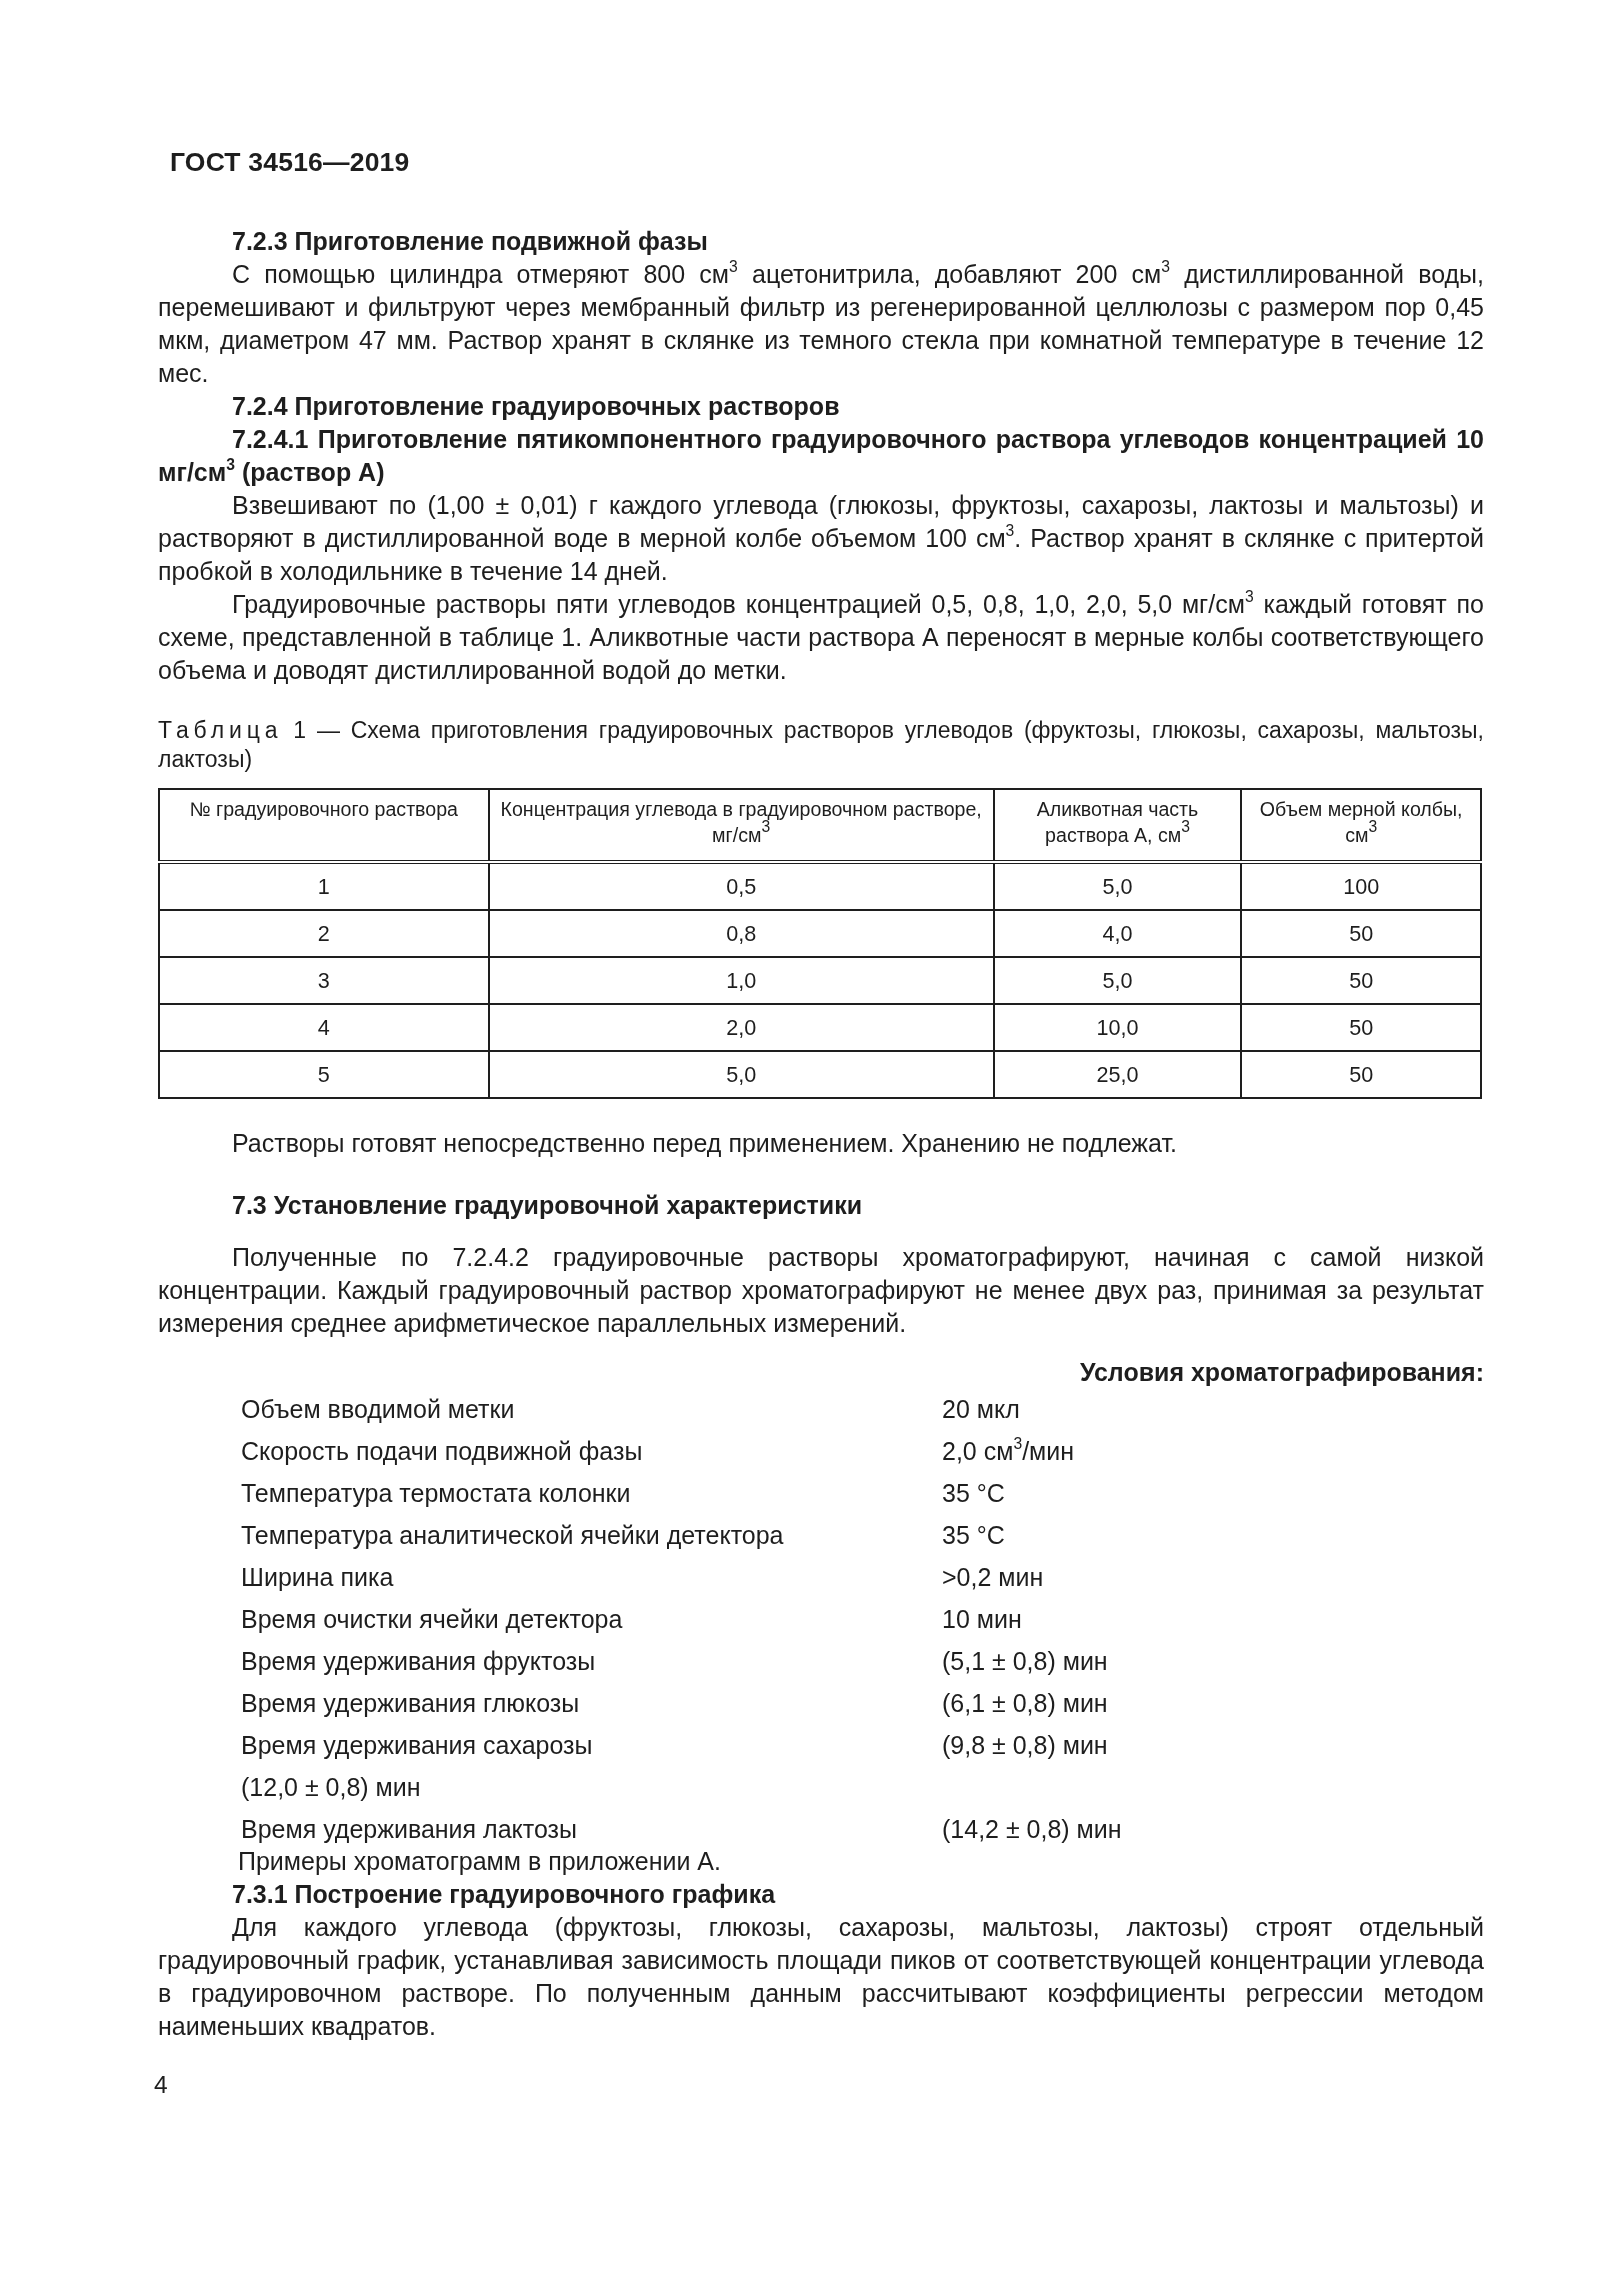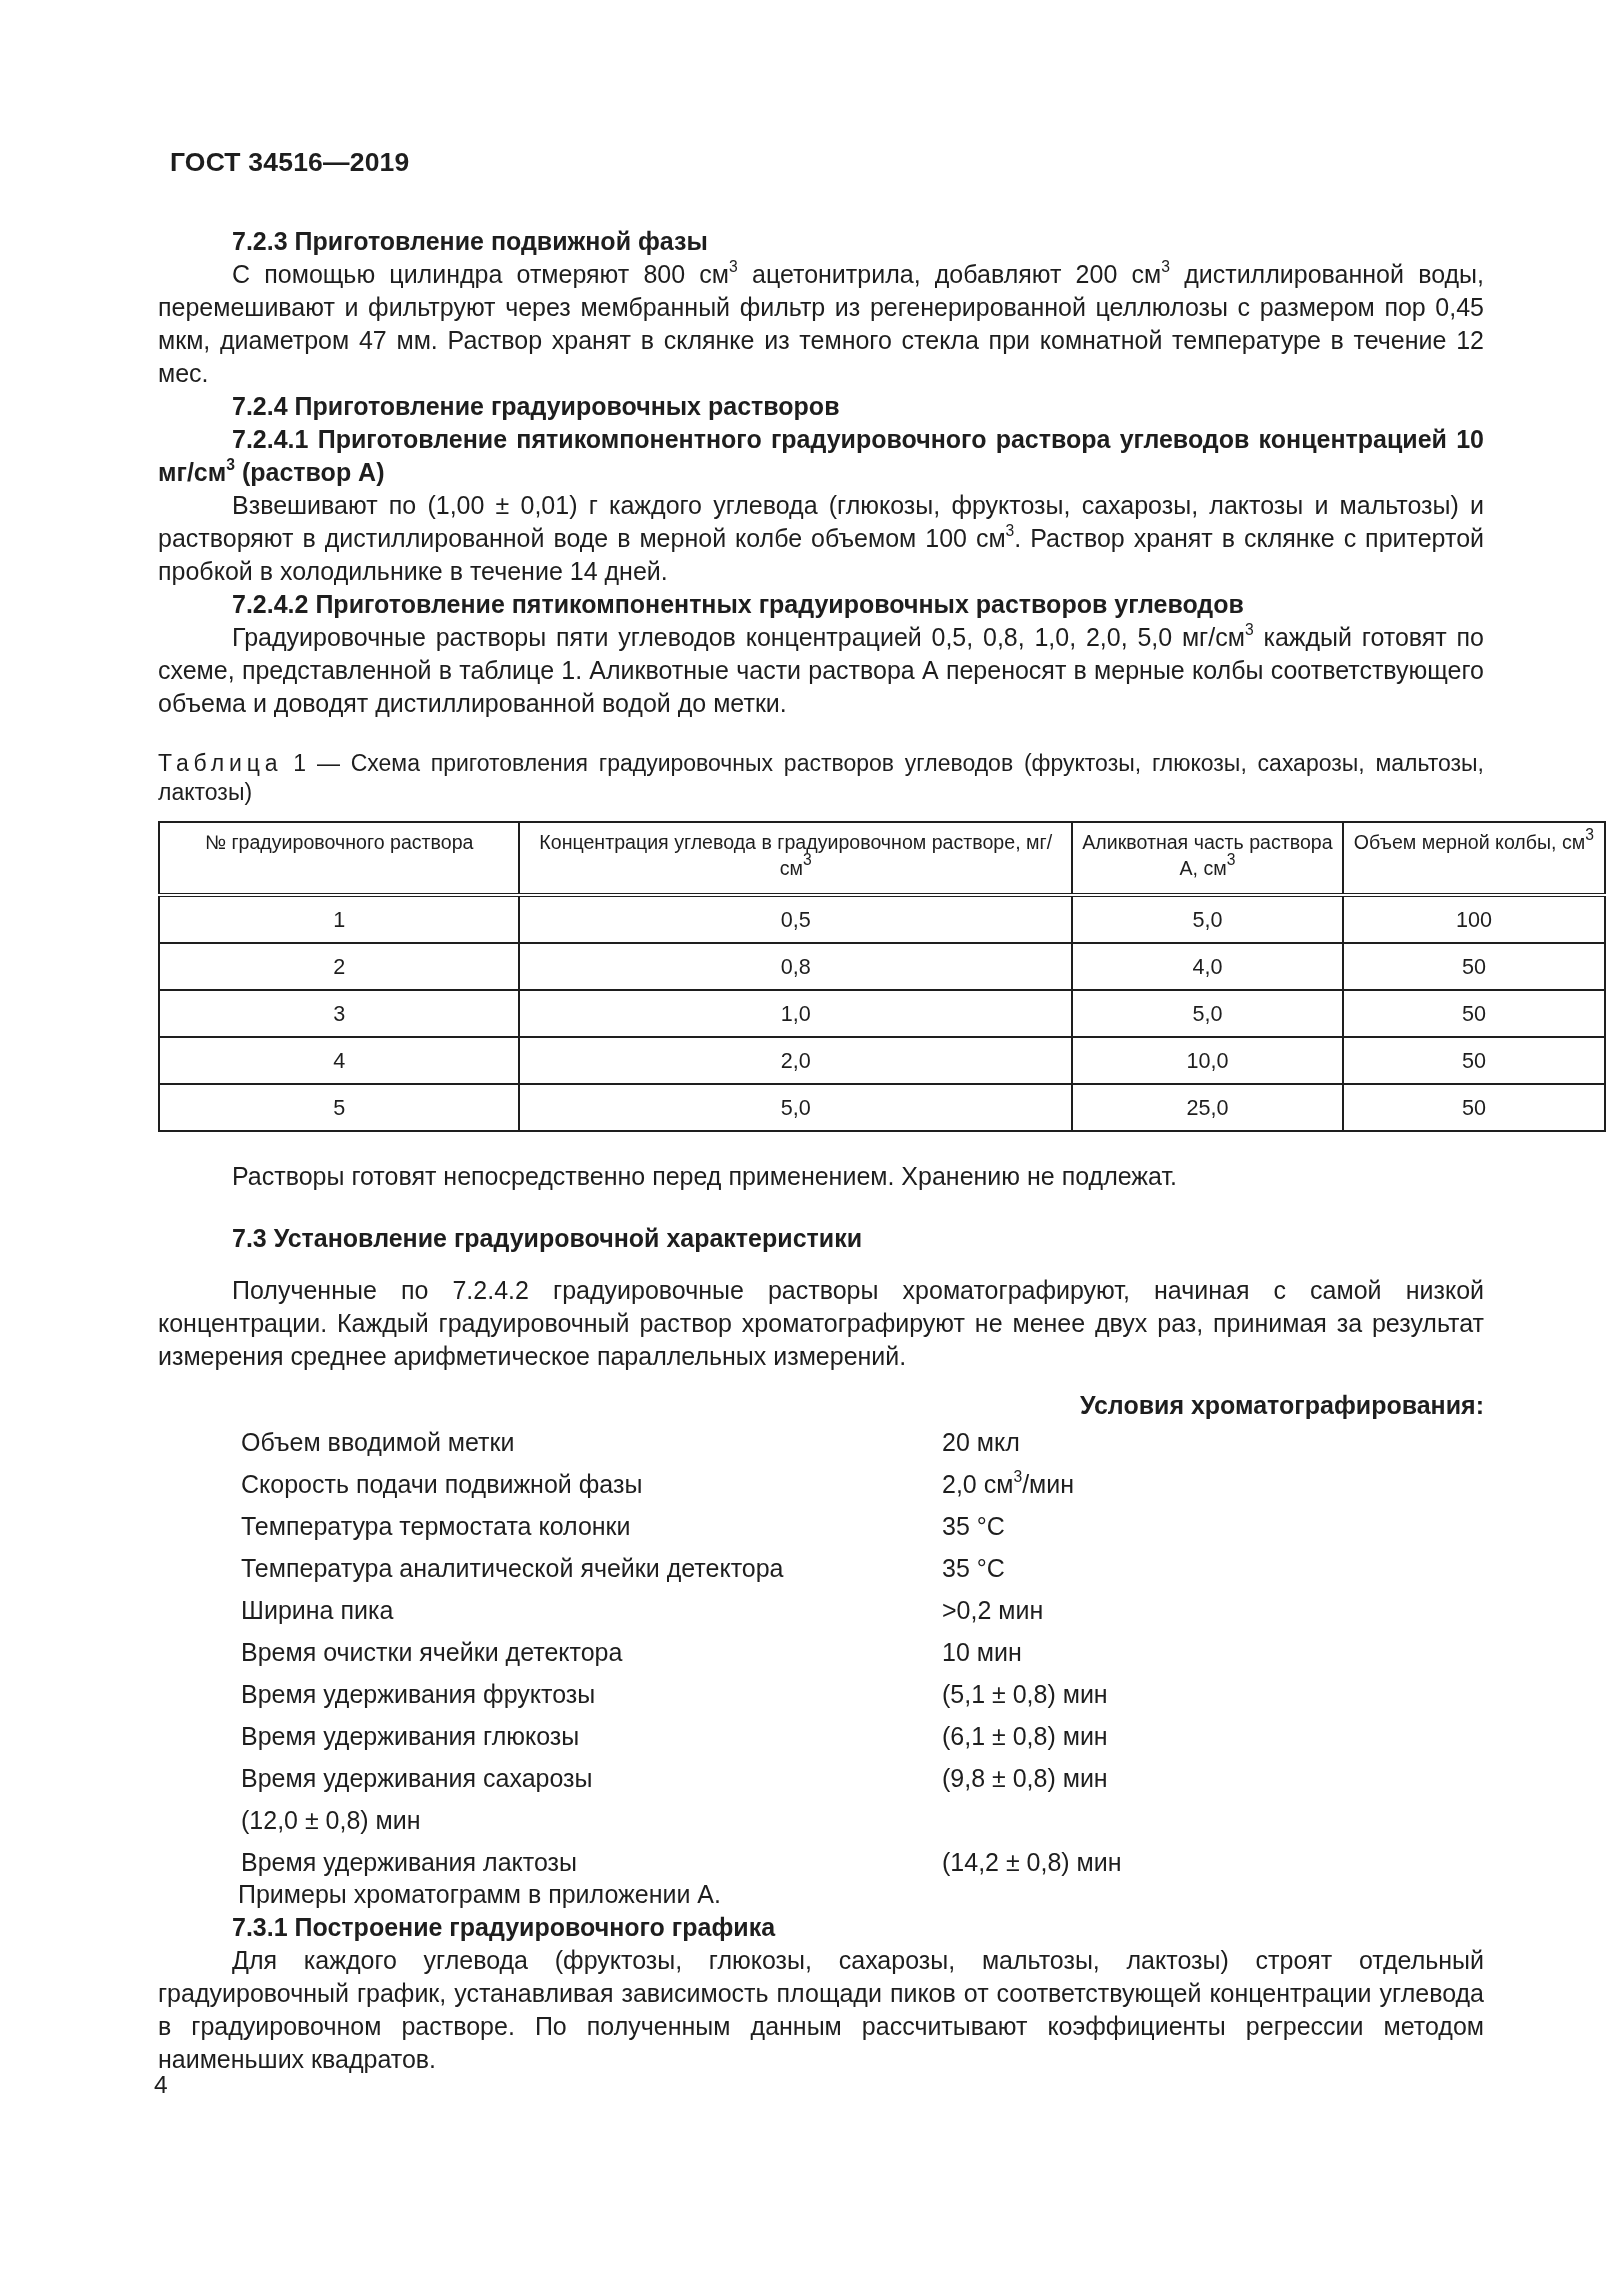--- a/index.html
+++ b/index.html
@@ -13,21 +13,21 @@
     font-weight: bold; font-size: 26.5px; letter-spacing: 0.2px;
   }
   .content { position: absolute; left: 4px; top: 225px; width: 1326px; font-size: 25px; line-height: 33px; }
   .h { font-weight: bold; text-indent: 74px; margin: 0; }
   .p { text-indent: 74px; text-align: justify; margin: 0; }
   .p-noindent { margin: 0; }
   sup { font-size: 15.7px; line-height: 0; position: relative; top: -2px; }
   .caption { font-size: 23px; line-height: 29px; margin: 29px 0 0 0; text-align: justify; }
   .spaced { letter-spacing: 4.9px; }
   table.t1 {
-    border-collapse: collapse; width: 1448px; margin-top: 13.7px;
+    border-collapse: collapse; width: 1324px; margin-top: 13.7px;
     border: 2.9px solid #1e1e1e; font-size: 21.6px;
   }
   table.t1 th {
     font-weight: normal; font-size: 19.6px; line-height: 25.5px; padding: 7.8px 5.9px 11.8px;
     border-left: 2px solid #1e1e1e; border-right: 2px solid #1e1e1e;
     border-bottom: 4.9px double #1e1e1e; vertical-align: top;
   }
   table.t1 td {
     text-align: center; height: 45px; padding: 0;
     border: 2px solid #1e1e1e; border-top-width: 2.9px;
@@ -52,21 +52,20 @@
   <div class="content">
 
     <p class="h">7.2.3  Приготовление подвижной фазы</p>
     <p class="p"><span>С помощью цилиндра отмеряют 800 см</span><sup>3</sup><span> ацетонитрила, добавляют 200 см</span><sup>3</sup><span> дистиллированной воды, перемешивают и фильтруют через мембранный фильтр из регенерированной целлюлозы с размером пор 0,45 мкм, диаметром 47 мм. Раствор хранят в склянке из темного стекла при комнатной температуре в течение 12 мес.</span></p>
 
     <p class="h">7.2.4  Приготовление градуировочных растворов</p>
 
     <p class="h" style="text-align:justify"><span>7.2.4.1  Приготовление пятикомпонентного градуировочного раствора углеводов концентрацией 10 мг/см</span><sup>3</sup><span> (раствор А)</span></p>
     <p class="p"><span>Взвешивают по (1,00 ± 0,01) г каждого углевода (глюкозы, фруктозы, сахарозы, лактозы и мальтозы) и растворяют в дистиллированной воде в мерной колбе объемом 100 см</span><sup>3</sup><span>. Раствор хранят в склянке с притертой пробкой в холодильнике в течение 14 дней.</span></p>
 
-    <p class="h">7.2.4.2  Приготовление пятикомпонентных градуировочных растворов углеводов</p>
     <p class="p"><span>Градуировочные растворы пяти углеводов концентрацией 0,5, 0,8, 1,0, 2,0, 5,0 мг/см</span><sup>3</sup><span> каждый готовят по схеме, представленной в таблице 1. Аликвотные части раствора А переносят в мерные колбы соответствующего объема и доводят дистиллированной водой до метки.</span></p>
 
     <p class="caption"><span class="spaced">Таблица</span><span> 1 — Схема приготовления градуировочных растворов углеводов (фруктозы, глюкозы, сахарозы, мальтозы, лактозы)</span></p>
 
     <table class="t1">
       <colgroup>
         <col style="width:330px">
           <col style="width:506px">
           <col style="width:248px">
           <col style="width:240px">

